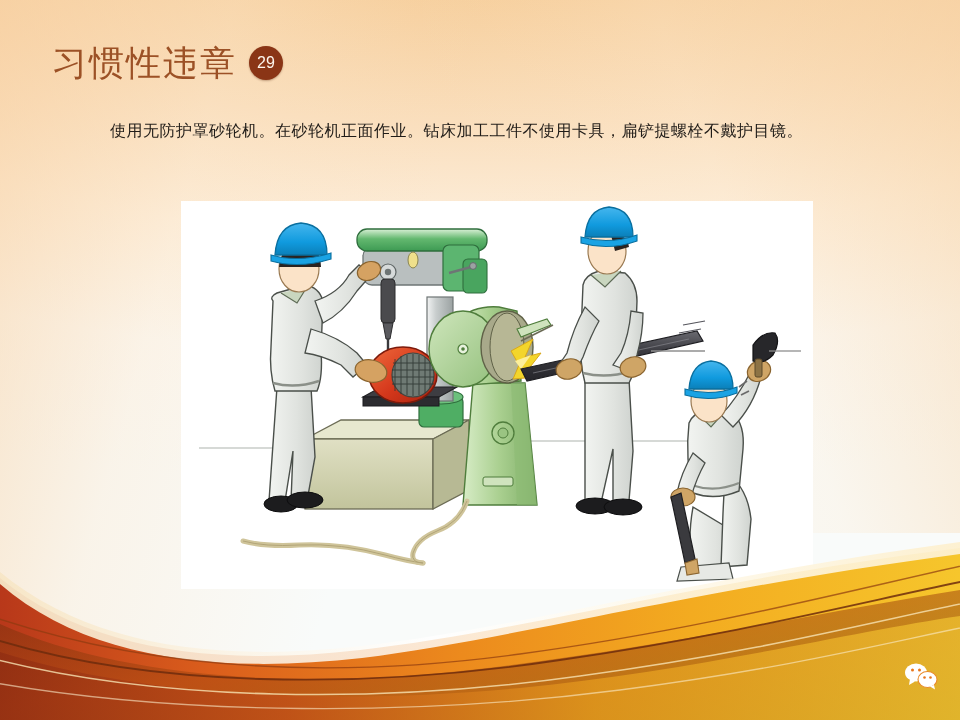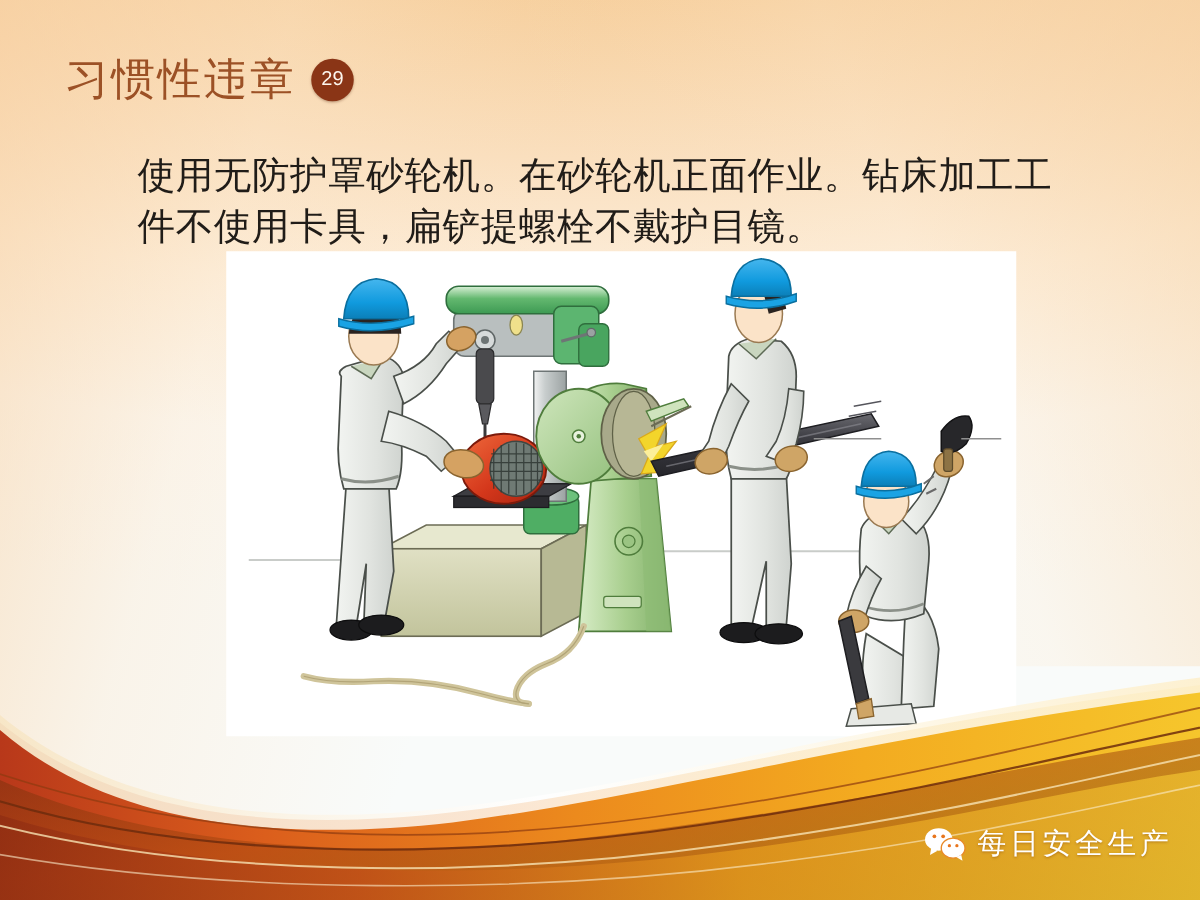--- a/index.html
+++ b/index.html
@@ -39,21 +39,21 @@
     width: 56%; height: 74%;
     background: linear-gradient(250deg, rgba(245,201,146,.50) 0%, rgba(252,230,200,.22) 42%, rgba(255,255,255,0) 76%);
   }
 
   
   .title-row {
     position: absolute;
     left: 52px;
     top: 46px;
     display: flex;
-    align-items: center;
+    align-items: flex-start;
     gap: 12px;
   }
   .title-text {
     font-size: 35px;
     letter-spacing: 2px;
     color: #9c5126;
     font-family: "Liberation Serif", "DejaVu Serif", serif;
     line-height: 1;
     white-space: nowrap;
   }
@@ -70,21 +70,21 @@
     justify-content: center;
     line-height: 1;
     box-shadow: 0 1px 2px rgba(90,40,15,.35);
   }
 
   .body-copy {
     position: absolute;
     left: 110px;
     top: 120px;
     width: 760px;
-    font-size: 30px;
+    font-size: 16px;
     line-height: 1.38;
     color: #201c18;
     font-family: "Liberation Serif", "DejaVu Serif", serif;
     letter-spacing: .5px;
   }
 
   
   .picture-panel {
     position: absolute;
     left: 181px;
@@ -437,16 +437,15 @@
     <svg width="34" height="28" viewBox="0 0 34 28">
       <ellipse cx="12" cy="10.5" rx="11" ry="9" fill="#ffffff"></ellipse>
       <polygon points="6,17 5,23 11,19.5" fill="#ffffff"></polygon>
       <ellipse cx="23.5" cy="17.5" rx="9.5" ry="8" fill="#ffffff" stroke="#e98a28" stroke-width="1.1"></ellipse>
       <polygon points="30,23 31,27.5 26,24.5" fill="#ffffff"></polygon>
       <circle cx="8.5" cy="8" r="1.5" fill="#e8761d"></circle>
       <circle cx="15.5" cy="8" r="1.5" fill="#e8761d"></circle>
       <circle cx="20.5" cy="15.5" r="1.3" fill="#e8761d"></circle>
       <circle cx="26.5" cy="15.5" r="1.3" fill="#e8761d"></circle>
     </svg>
-    <span class="wm-text">每日安全生产</span>
   </div>
 
 </div>
 
 </body></html>

